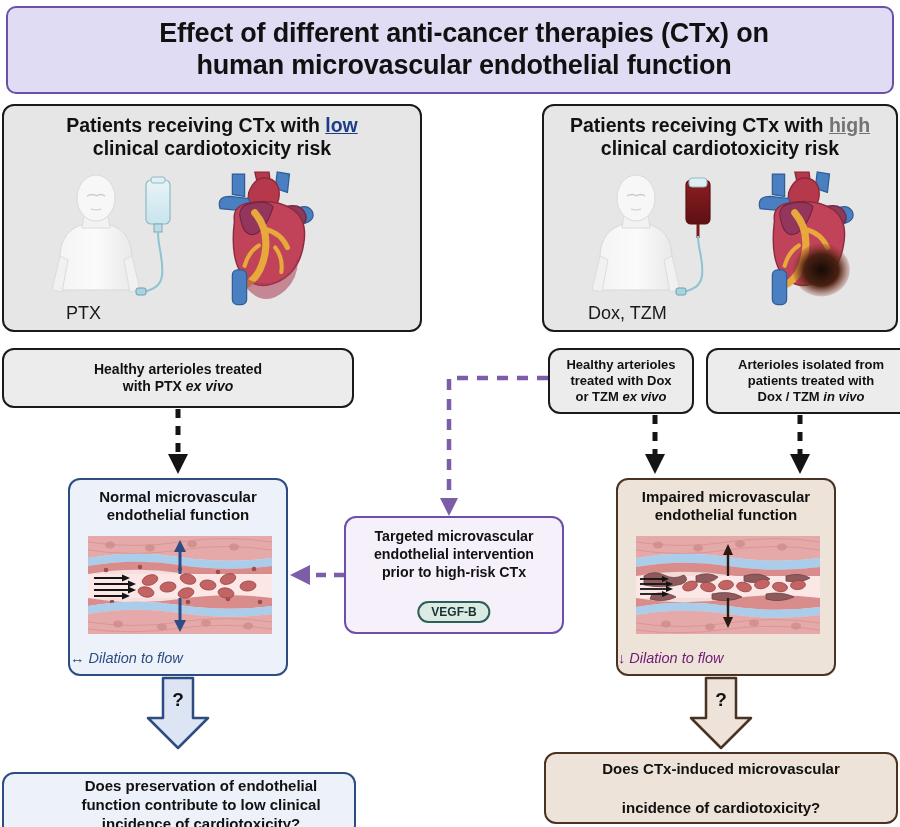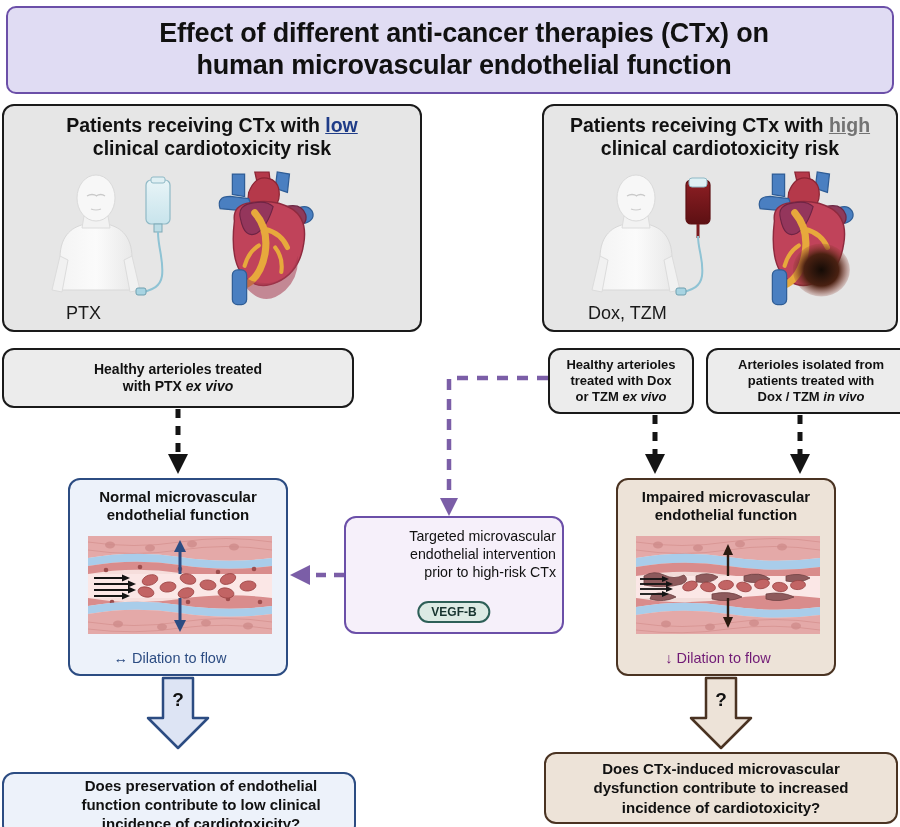--- a/index.html
+++ b/index.html
@@ -37,33 +37,33 @@
   .it{font-style:italic;}
 
   
   .outcome{border-radius:12px;}
   #out-normal{left:68px;top:478px;width:220px;height:198px;background:#EDF2FA;
     border:2.5px solid #2C4C82;}
   #out-impair{left:616px;top:478px;width:220px;height:198px;background:#EDE3D8;
     border:2.5px solid #4A3322;}
   .outcome-head{position:absolute;left:4px;right:4px;top:8px;text-align:center;
     font-size:15px;font-weight:bold;line-height:1.22;}
-  .outcome-foot{position:absolute;left:0;right:16px;bottom:8px;text-align:center;
-    font-size:14.5px;}
+  .outcome-foot{position:absolute;left:0;right:16px;bottom:8px;text-align:left;
+    font-size:14.5px;font-style:italic;}
   #out-normal .outcome-foot{color:#2C4C82;}
   #out-impair .outcome-foot{color:#701a75;}
 
   
   .vessel{position:absolute;left:18px;top:56px;width:184px;height:98px;}
 
   
   #intervention{left:344px;top:516px;width:220px;height:118px;background:#F6F0FA;
     border:2.5px solid #6B4FA8;border-radius:12px;}
-  #intervention .t{position:absolute;left:6px;right:6px;top:9px;text-align:right;
-    font-size:14.2px;font-weight:normal;line-height:1.28;}
+  #intervention .t{position:absolute;left:6px;right:6px;top:9px;text-align:center;
+    font-size:14.2px;font-weight:bold;line-height:1.28;}
   #vegf-pill{position:absolute;left:50%;transform:translateX(-50%);bottom:9px;
     background:#DCEAE4;border:2px solid #2D5F57;border-radius:12px;
     padding:2px 12px;font-size:12px;color:#17332F;font-weight:bold;}
 
   
   .qbox{border-radius:12px;display:flex;align-items:center;justify-content:center;
     text-align:center;}
   #q-left{left:2px;top:772px;width:354px;height:65px;background:#EDF2FA;
     border:2.5px solid #2C4C82;padding-left:44px;}
   #q-right{left:544px;top:752px;width:354px;height:72px;background:#EDE3D8;
@@ -410,21 +410,21 @@
   <div class="t">
     <span>Does preservation of endothelial</span><br>
     <span>function contribute to low clinical</span><br>
     <span>incidence of cardiotoxicity?</span>
   </div>
 </div>
 
 <div class="abs qbox" id="q-right">
   <div class="t">
     <span>Does CTx-induced microvascular</span><br>
-    <span>dysfunction contribute to increased</span><br>
+    <br>
     <span>incidence of cardiotoxicity?</span>
   </div>
 </div>
 
 <svg id="wires">
 
   <g>
     <path d="M178 409 V455" stroke="#141414" stroke-width="5" stroke-dasharray="9,8" fill="none"></path>
     <path d="M178 474 L168 454 L188 454 Z" fill="#141414"></path>
   </g>

